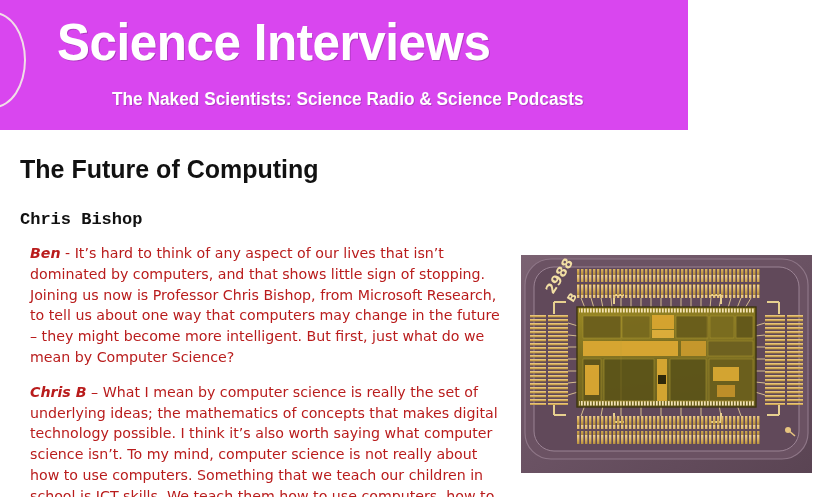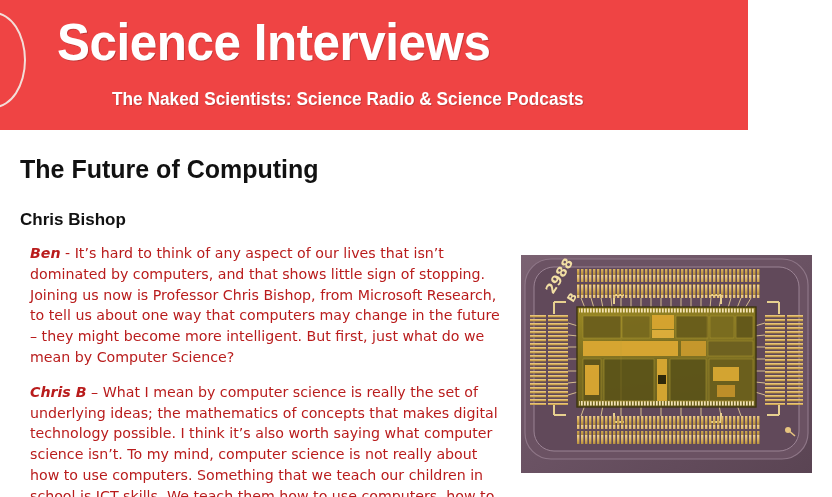--- a/index.html
+++ b/index.html
@@ -11,23 +11,23 @@
     width: 832px;
     height: 497px;
     overflow: hidden;
     font-family: "DejaVu Sans", sans-serif;
     -webkit-font-smoothing: antialiased;
   }
 
   
   .banner {
     position: relative;
-    width: 748px;
+    width: 688px;
     height: 130px;
-    background: #ef4444;
+    background: #d946ef;
     overflow: hidden;
   }
   .banner-logo {
     position: absolute;
     left: -38px;
     top: 12px;
     width: 64px;
     height: 96px;
     border: 2px solid #f3ece6;
     border-radius: 50%;
@@ -81,21 +81,21 @@
     font-size: 25px;
     line-height: 28px;
     color: #111111;
     white-space: nowrap;
   }
   .article-byline {
     position: absolute;
     left: 20px;
     top: 80px;
     margin: 0;
-    font-family: Liberation Sans, sans-serif;
+    font-family: Liberation Mono, monospace;
     font-weight: bold;
     font-size: 17px;
     line-height: 20px;
     color: #111111;
     white-space: nowrap;
   }
 
   .body-col {
     position: absolute;
     left: 30px;

